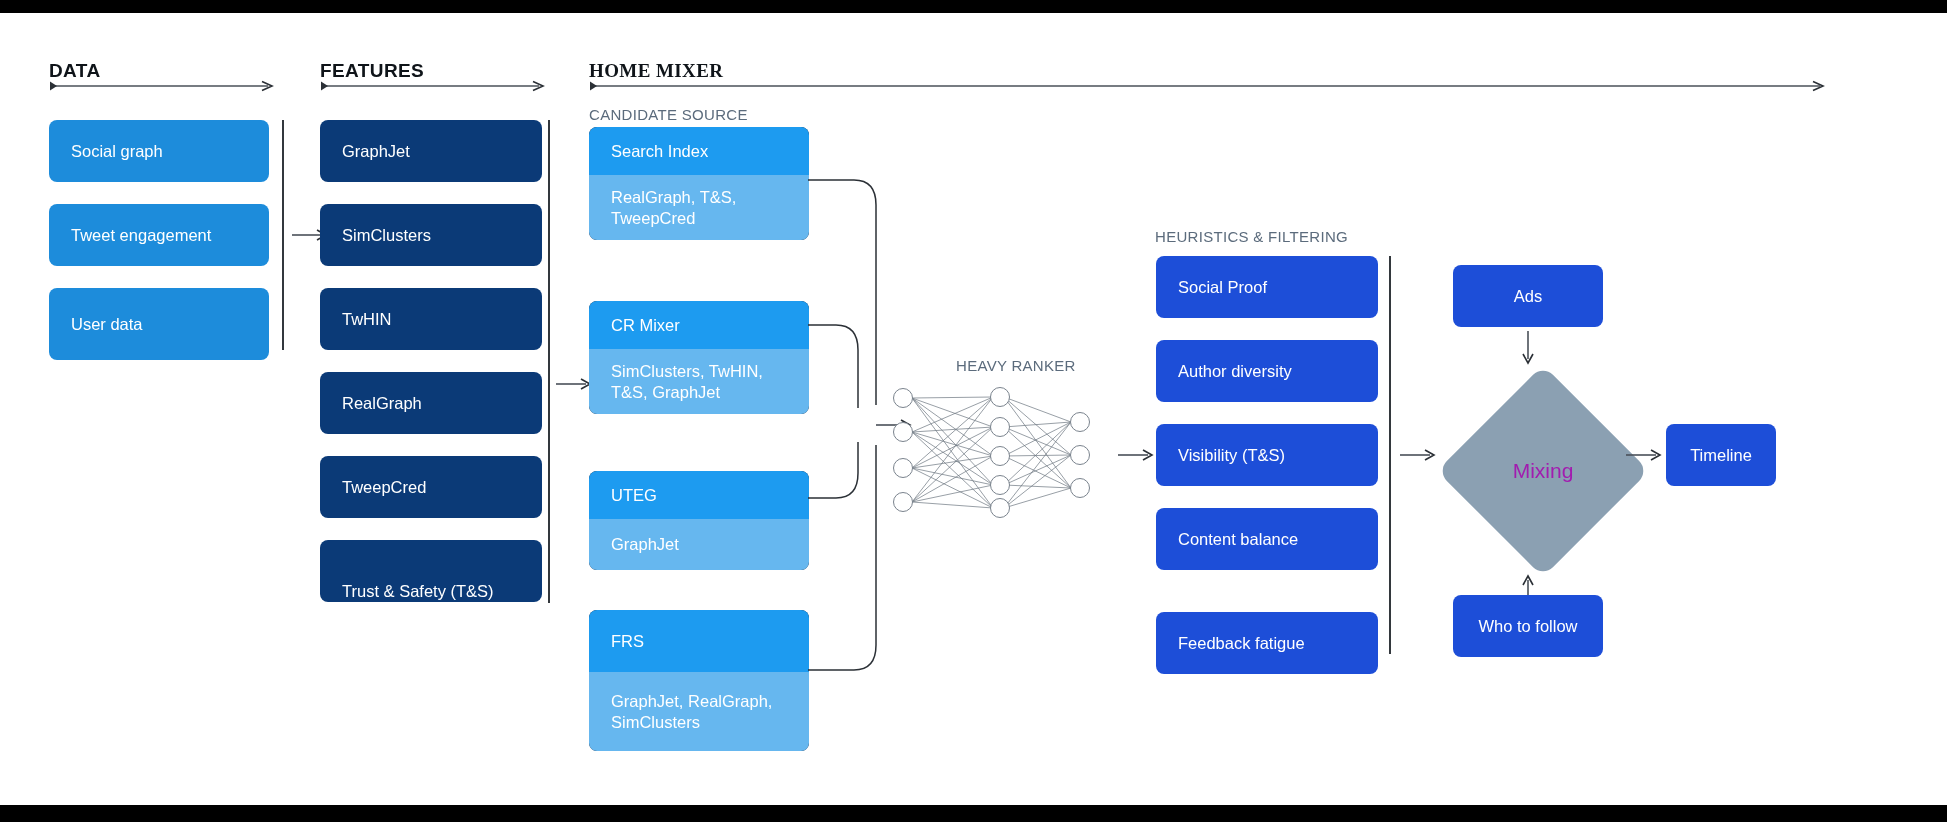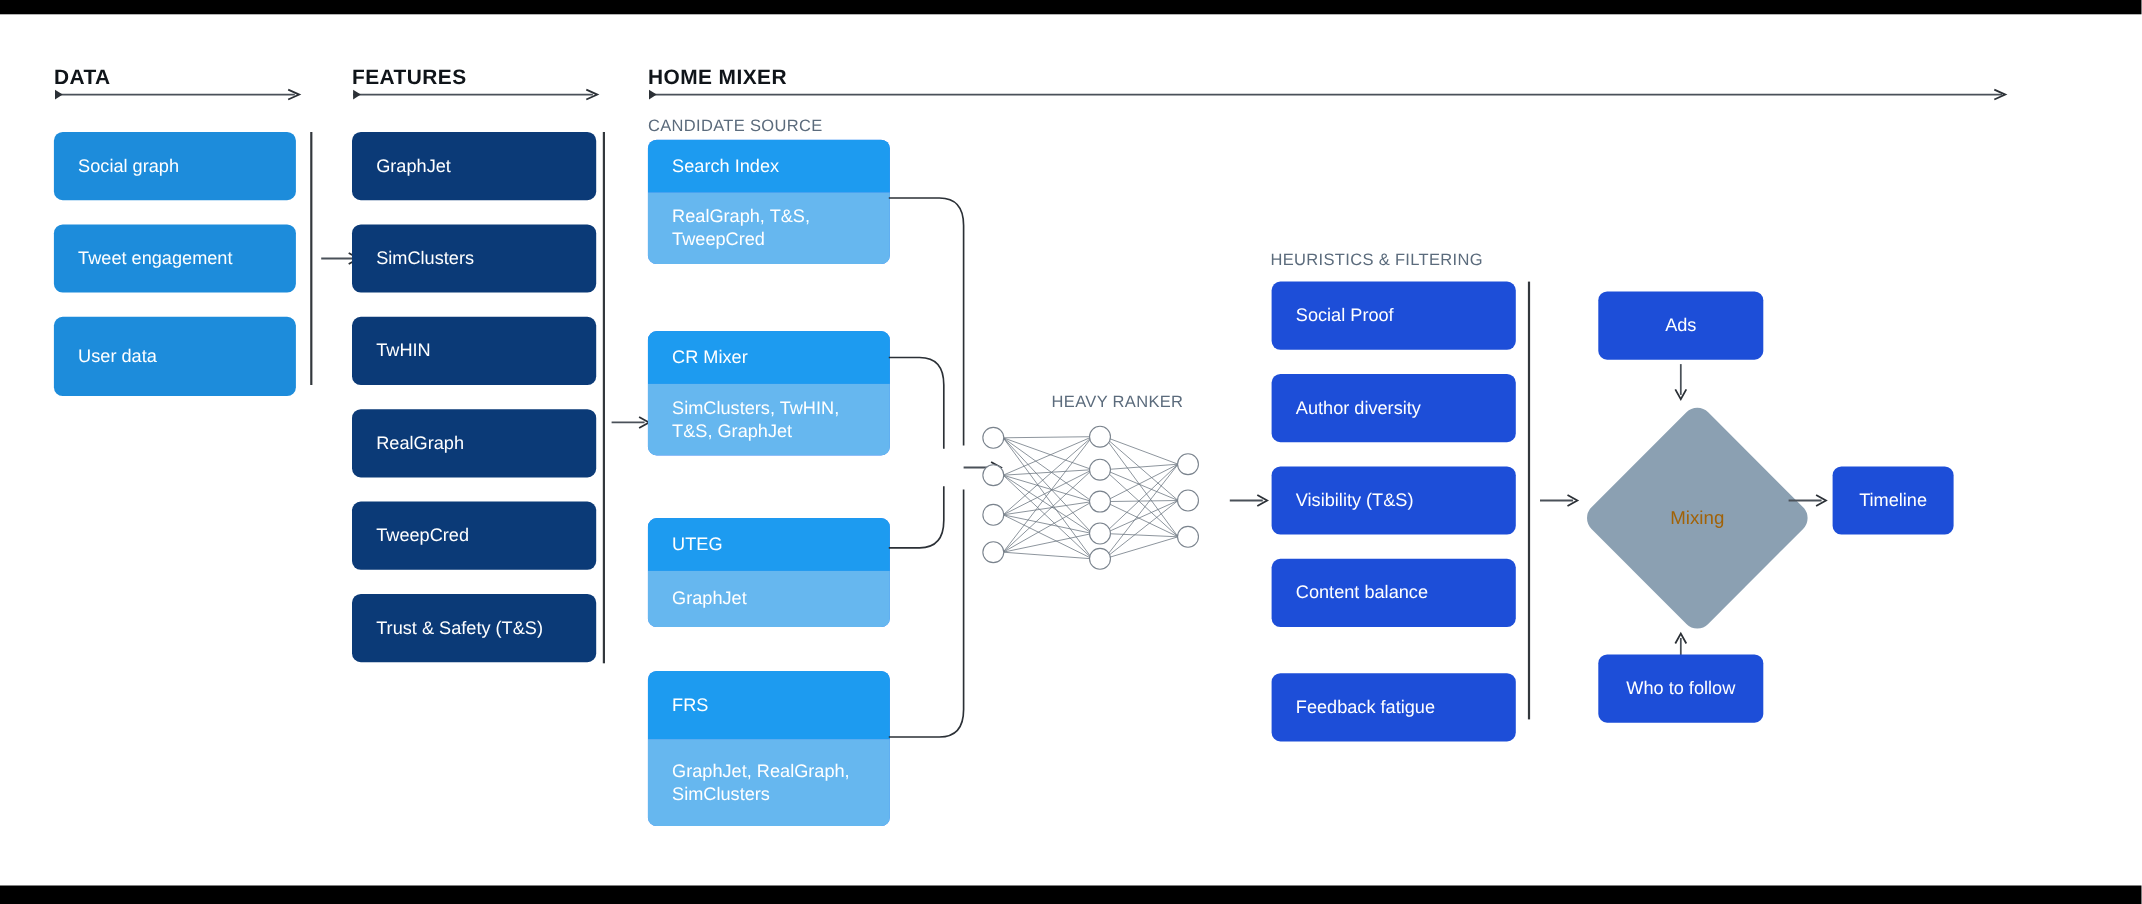--- a/index.html
+++ b/index.html
@@ -63,21 +63,21 @@
   .box.center { justify-content: center; padding-left: 10px; padding-right: 10px; }
   .blue   { background: #1d8cdb; }
   .navy   { background: #0b3a77; }
   .bright { background: #1d4ed8; }
 
   
   .card {
     position: absolute;
     border-radius: 8px;
     overflow: hidden;
-    background: #3b82f6;
+    background: #0f172a;
   }
   .card-head {
     background: #1d9bf0;
     color: #ffffff;
     font-size: 16.5px;
     padding: 0 22px;
     display: flex;
     align-items: center;
   }
   .card-body {
@@ -103,22 +103,22 @@
 
   
   .diamond {
     position: absolute;
     background: #8ba0b2;
     border-radius: 14px;
     transform: rotate(45deg);
   }
   .diamond-label {
     position: absolute;
-    color: #a16207;
-    font-size: 17px;
+    color: #a21caf;
+    font-size: 21px;
     display: flex; align-items: center; justify-content: center;
     pointer-events: none;
   }
 
   
   .nn { position: absolute; }
   .nn svg { display: block; }
 </style>
 </head>
 <body>
@@ -139,21 +139,21 @@
 
   <div class="sec-head" style="left:320px; top:60px;">FEATURES</div>
   <div class="rule" style="left:319px; top:80px; width:228px;">
     <svg width="228" height="12" viewBox="0 0 228 12">
       <path d="M2 6 L220 6" stroke="#4a5159" stroke-width="1.6"></path>
       <path d="M2 1.5 L2 10.5 L9 6 Z" fill="#2b3036"></path>
       <path d="M214 1.5 L224 6 L214 10.5" fill="none" stroke="#2b3036" stroke-width="1.6"></path>
     </svg>
   </div>
 
-  <div class="sec-head" style="left:589px; top:60px;">HOME MIXER</div>
+  <div class="sec-head" style="left:589px; top:60px;font-family:Liberation Serif, serif;">HOME MIXER</div>
   <div class="rule" style="left:588px; top:80px; width:1240px;">
     <svg width="1240" height="12" viewBox="0 0 1240 12">
       <path d="M2 6 L1232 6" stroke="#4a5159" stroke-width="1.6"></path>
       <path d="M2 1.5 L2 10.5 L9 6 Z" fill="#2b3036"></path>
       <path d="M1225 1.5 L1235 6 L1225 10.5" fill="none" stroke="#2b3036" stroke-width="1.6"></path>
     </svg>
   </div>
 
   <div class="sub-head" style="left:589px; top:106px;">CANDIDATE SOURCE</div>
   <div class="sub-head" style="left:1155px; top:228px;">HEURISTICS &amp; FILTERING</div>
@@ -185,21 +185,21 @@
   </div>
   <div class="box navy" style="left:320px; top:288px; width:222px; height:62px;">
     <span>TwHIN</span>
   </div>
   <div class="box navy" style="left:320px; top:372px; width:222px; height:62px;">
     <span>RealGraph</span>
   </div>
   <div class="box navy" style="left:320px; top:456px; width:222px; height:62px;">
     <span>TweepCred</span>
   </div>
-  <div class="box navy" style="left:320px; top:540px; width:222px; height:62px;">
+  <div class="box navy" style="left:320px; top:540px; width:222px; height:62px;align-items:flex-end;">
     <span>Trust &amp; Safety (T&amp;S)</span>
   </div>
 
   <div class="vdiv" style="left:548px; top:120px; height:483px;"></div>
   <div class="conn" style="left:556px; top:376px;">
     <svg width="40" height="16" viewBox="0 0 40 16">
       <path d="M0 8 L30 8" stroke="#4a5159" stroke-width="1.6"></path>
       <path d="M25 3 L34 8 L25 13" fill="none" stroke="#2b3036" stroke-width="1.6"></path>
     </svg>
   </div>

